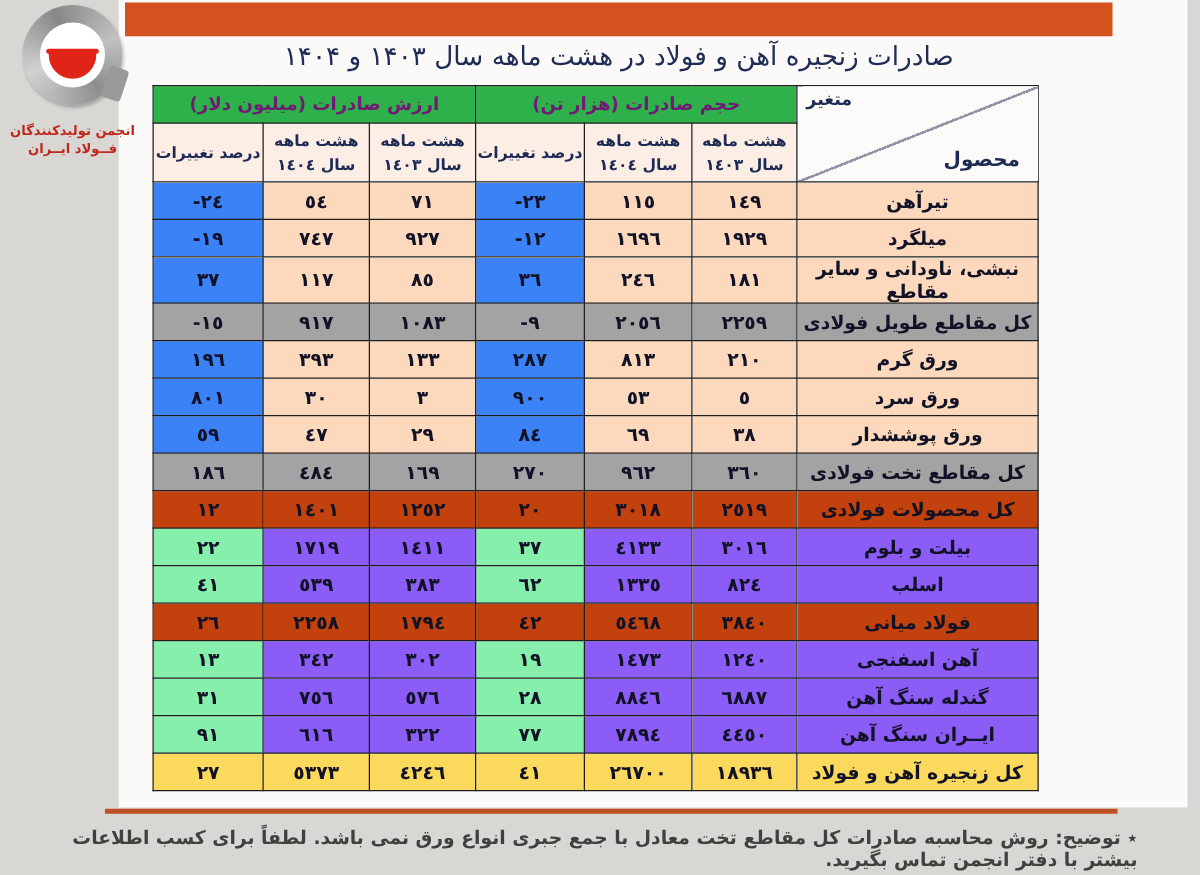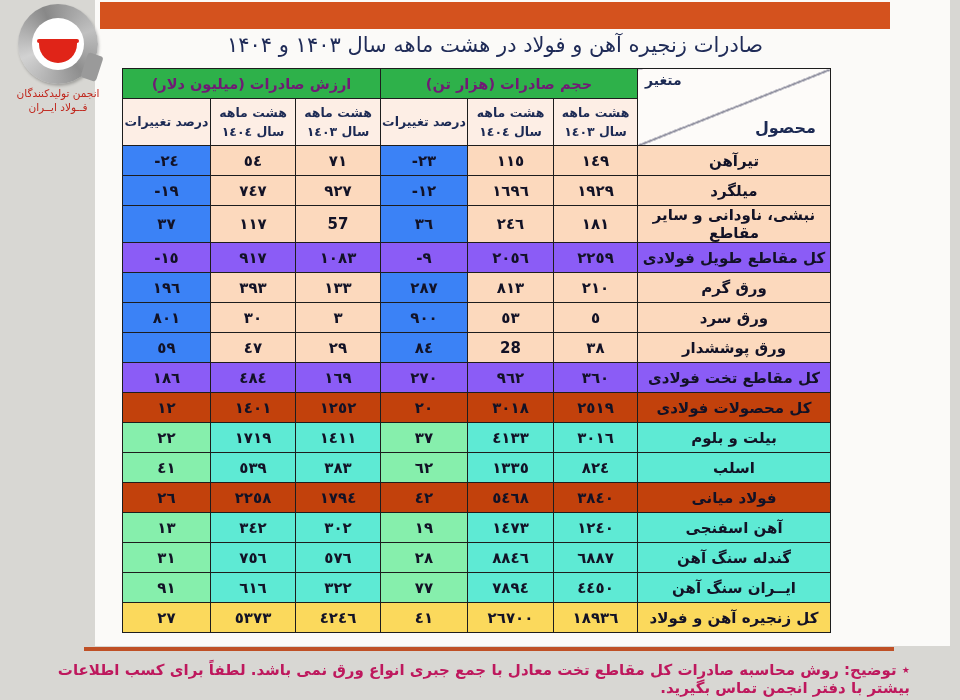--- a/index.html
+++ b/index.html
@@ -27,21 +27,21 @@
   }
   .logo-bowl{
     position:absolute;left:7px;top:24px;width:38px;height:21px;
     background:#e02418;border-radius:0 0 20px 20px;
   }
   .logo-bowl-rim{position:absolute;left:5px;top:21px;width:42px;height:4px;background:#e02418;border-radius:2px;}
   .logo-tail{
     position:absolute;right:-2px;bottom:4px;width:16px;height:26px;background:#9a9a9a;
     transform:rotate(18deg);border-radius:3px;
   }
-  .logo-text{margin-top:3px;color:#c0271d;font-size:10.5px;font-weight:normal;line-height:1.3;}
+  .logo-text{margin-top:15px;color:#c0271d;font-size:10.5px;font-weight:bold;line-height:1.3;}
   
   table.main{
     position:absolute;left:122px;top:68px;border-collapse:collapse;direction:rtl;
     table-layout:fixed;
   }
   table.main td,table.main th{
     border:1px solid #1d1d1d;padding:0;text-align:center;vertical-align:middle;
     overflow:hidden;
   }
   tr.group-row th{height:29px;}
@@ -53,30 +53,30 @@
     margin-top:22px;
   }
   td.corner .c-top{position:absolute;top:3px;left:7px;font-size:14px;font-weight:bold;color:#1c2a54;}
   td.corner .c-bottom{position:absolute;bottom:8px;right:14px;font-size:16px;font-weight:bold;color:#1c2a54;}
   tr.data-row td{height:29px;font-size:15px;font-weight:bold;color:#121226;}
   td.c-num{direction:ltr;}
   td.c-prod{font-size:13.5px;}
   
   tr.r-peach td{background:#fcd9bd;}
   tr.r-peach td.c-pct{background:#3b82f6;}
-  tr.r-gray td{background:#8b5cf6;}
+  tr.r-gray td{background:#a3a3a3;}
   tr.r-orange td{background:#c2410c;}
-  tr.r-pink td{background:#5eead4;}
+  tr.r-pink td{background:#8b5cf6;}
   tr.r-pink td.c-pct{background:#86efac;}
   tr.r-yellow td{background:#fbd95c;}
   
   .rule{position:absolute;left:84px;top:647px;width:810px;height:4px;background:#bf5026;}
   .footnote{
     position:absolute;top:661px;right:50px;width:885px;text-align:right;
-    font-size:15px;color:#be185d;font-weight:600;
+    font-size:15px;color:#404040;font-weight:600;
   }
   .footnote b{font-weight:bold;}
 </style>
 </head>
 <body>
 
 <div class="panel"></div>
 
 <div class="logo">
   <div class="logo-swirl">
@@ -144,21 +144,21 @@
         <td class="c-num c-pct">-١٢</td>
         <td class="c-num">٩٢٧</td>
         <td class="c-num">٧٤٧</td>
         <td class="c-num c-pct">-١٩</td>
       </tr>
       <tr class="data-row r-peach">
         <td class="c-prod">نبشی، ناودانی و سایر مقاطع</td>
         <td class="c-num">١٨١</td>
         <td class="c-num">٢٤٦</td>
         <td class="c-num c-pct">٣٦</td>
-        <td class="c-num">57</td>
+        <td class="c-num">٨٥</td>
         <td class="c-num">١١٧</td>
         <td class="c-num c-pct">٣٧</td>
       </tr>
       <tr class="data-row r-gray">
         <td class="c-prod">کل مقاطع طویل فولادی</td>
         <td class="c-num">٢٢٥٩</td>
         <td class="c-num">٢٠٥٦</td>
         <td class="c-num c-pct">-٩</td>
         <td class="c-num">١٠٨٣</td>
         <td class="c-num">٩١٧</td>
@@ -178,21 +178,21 @@
         <td class="c-num">٥</td>
         <td class="c-num">٥٣</td>
         <td class="c-num c-pct">٩٠٠</td>
         <td class="c-num">٣</td>
         <td class="c-num">٣٠</td>
         <td class="c-num c-pct">٨٠١</td>
       </tr>
       <tr class="data-row r-peach">
         <td class="c-prod">ورق پوششدار</td>
         <td class="c-num">٣٨</td>
-        <td class="c-num">28</td>
+        <td class="c-num">٦٩</td>
         <td class="c-num c-pct">٨٤</td>
         <td class="c-num">٢٩</td>
         <td class="c-num">٤٧</td>
         <td class="c-num c-pct">٥٩</td>
       </tr>
       <tr class="data-row r-gray">
         <td class="c-prod">کل مقاطع تخت فولادی</td>
         <td class="c-num">٣٦٠</td>
         <td class="c-num">٩٦٢</td>
         <td class="c-num c-pct">٢٧٠</td>

